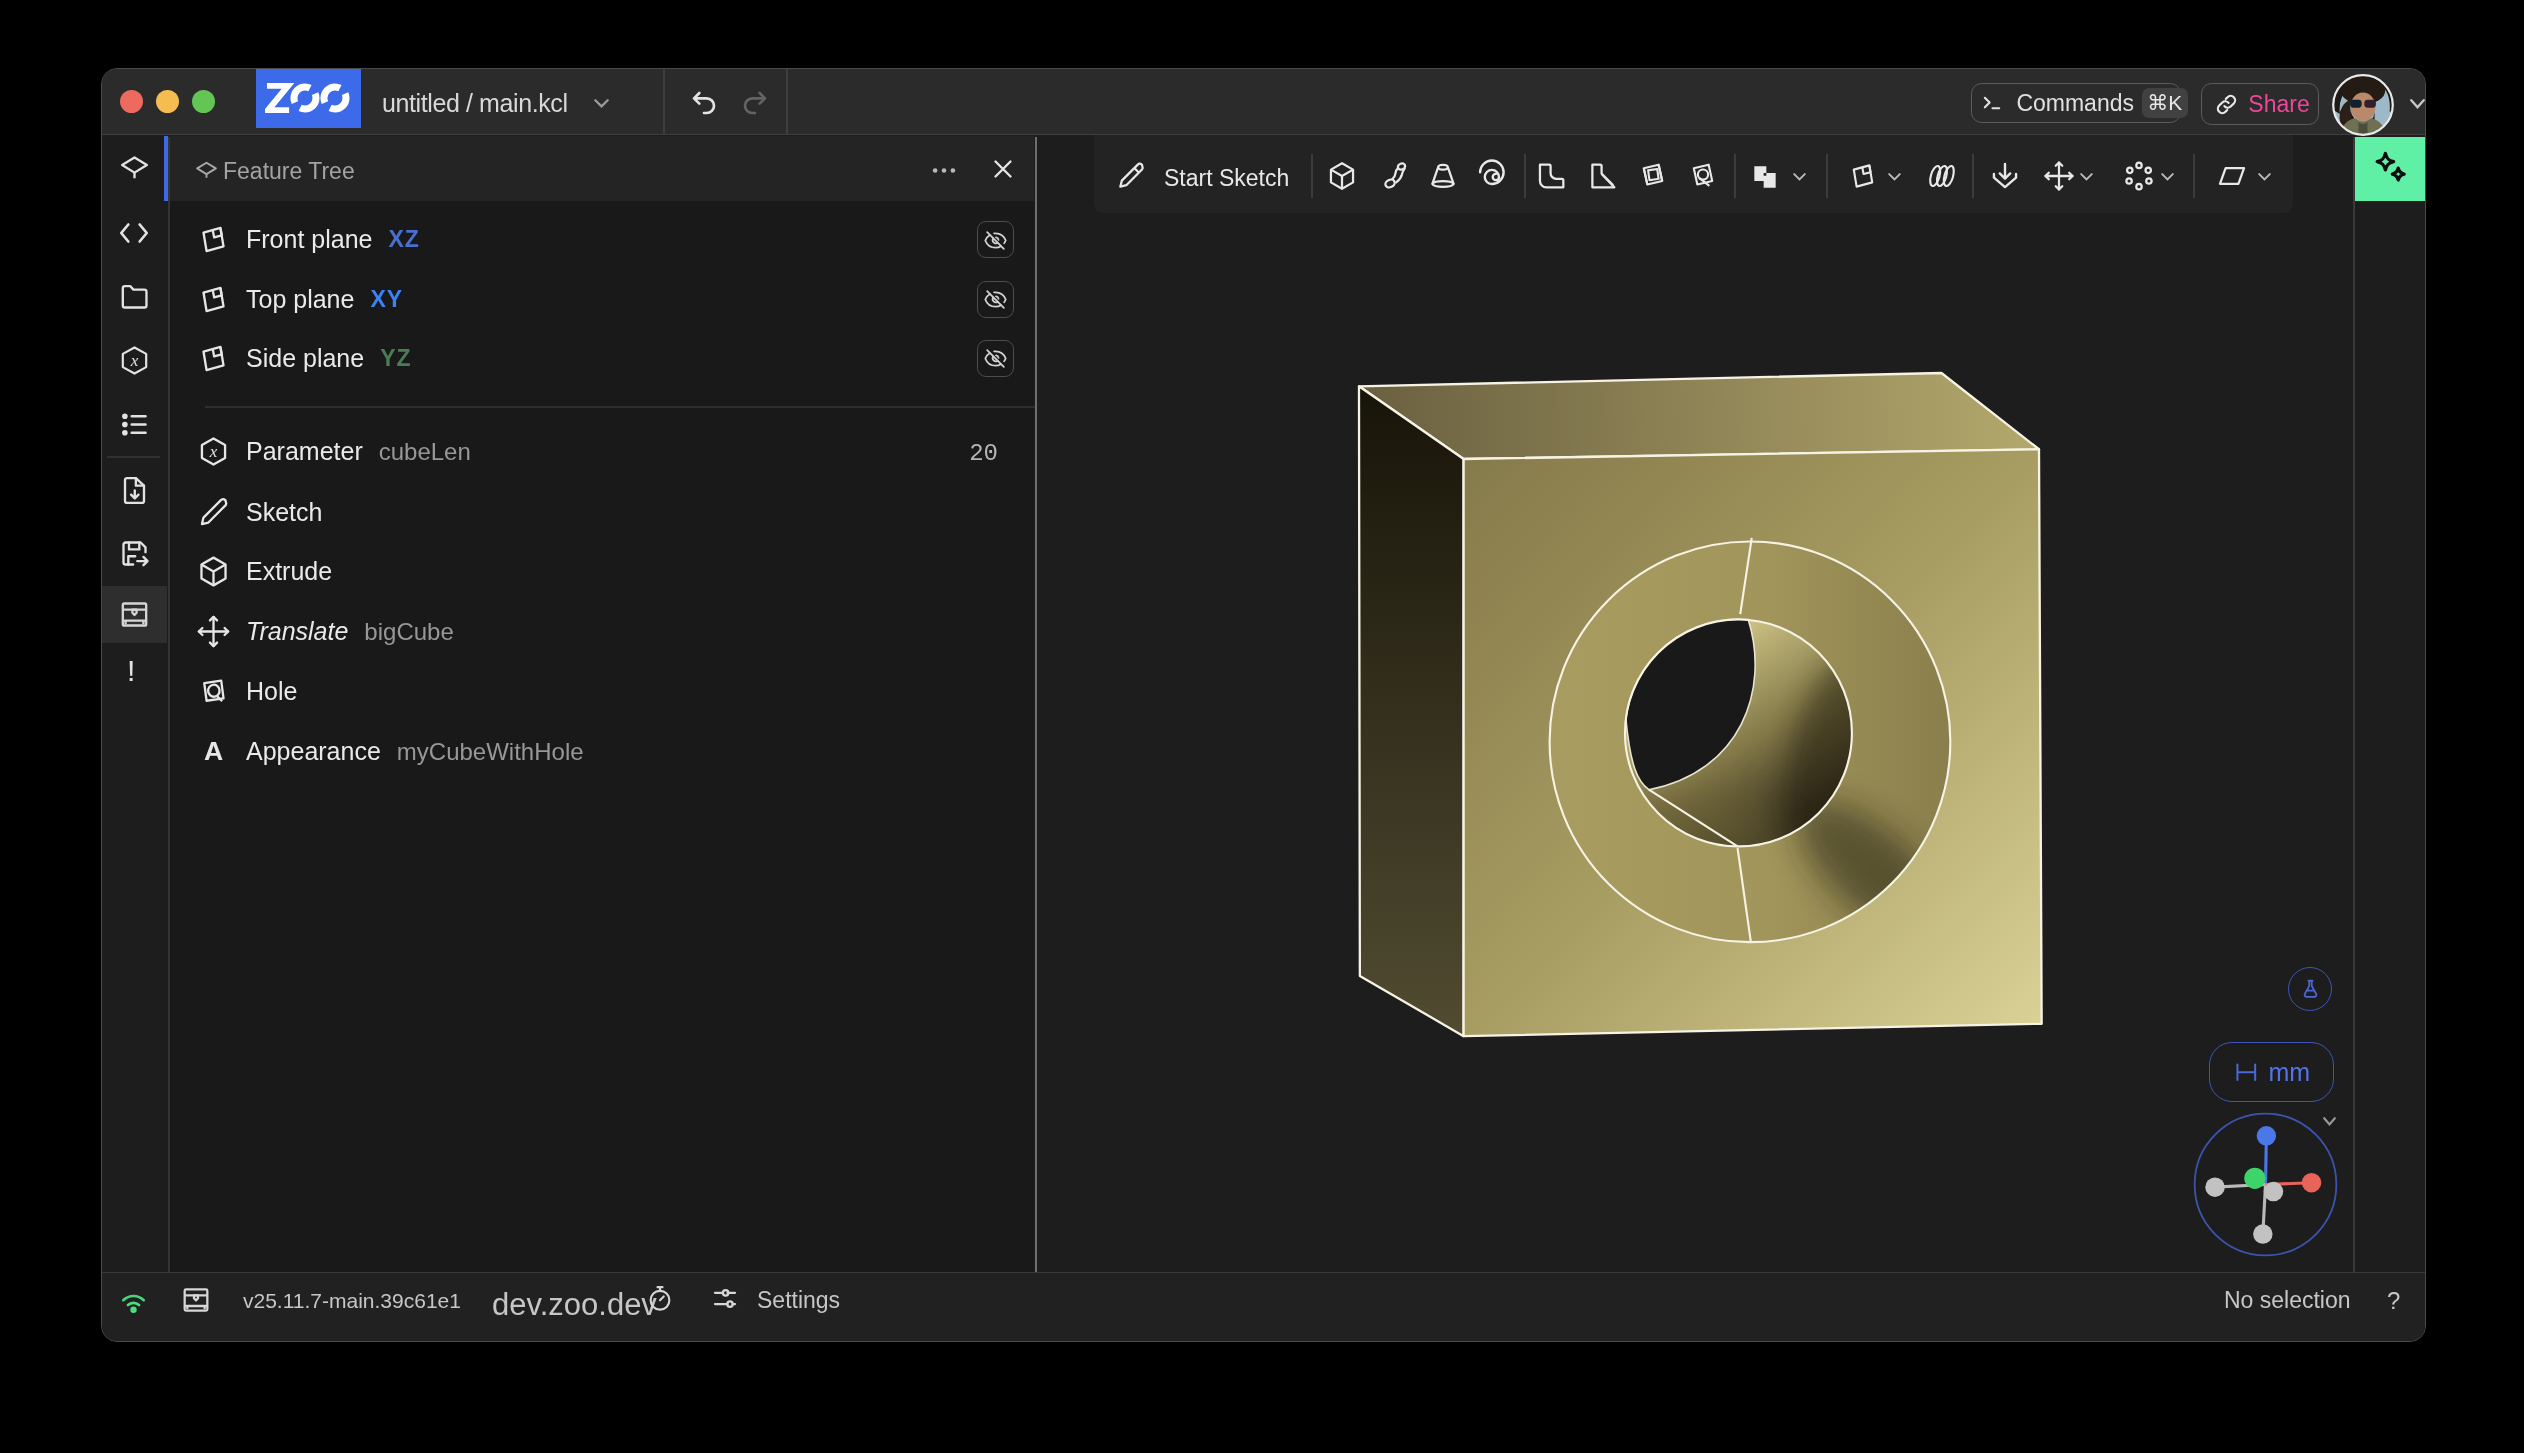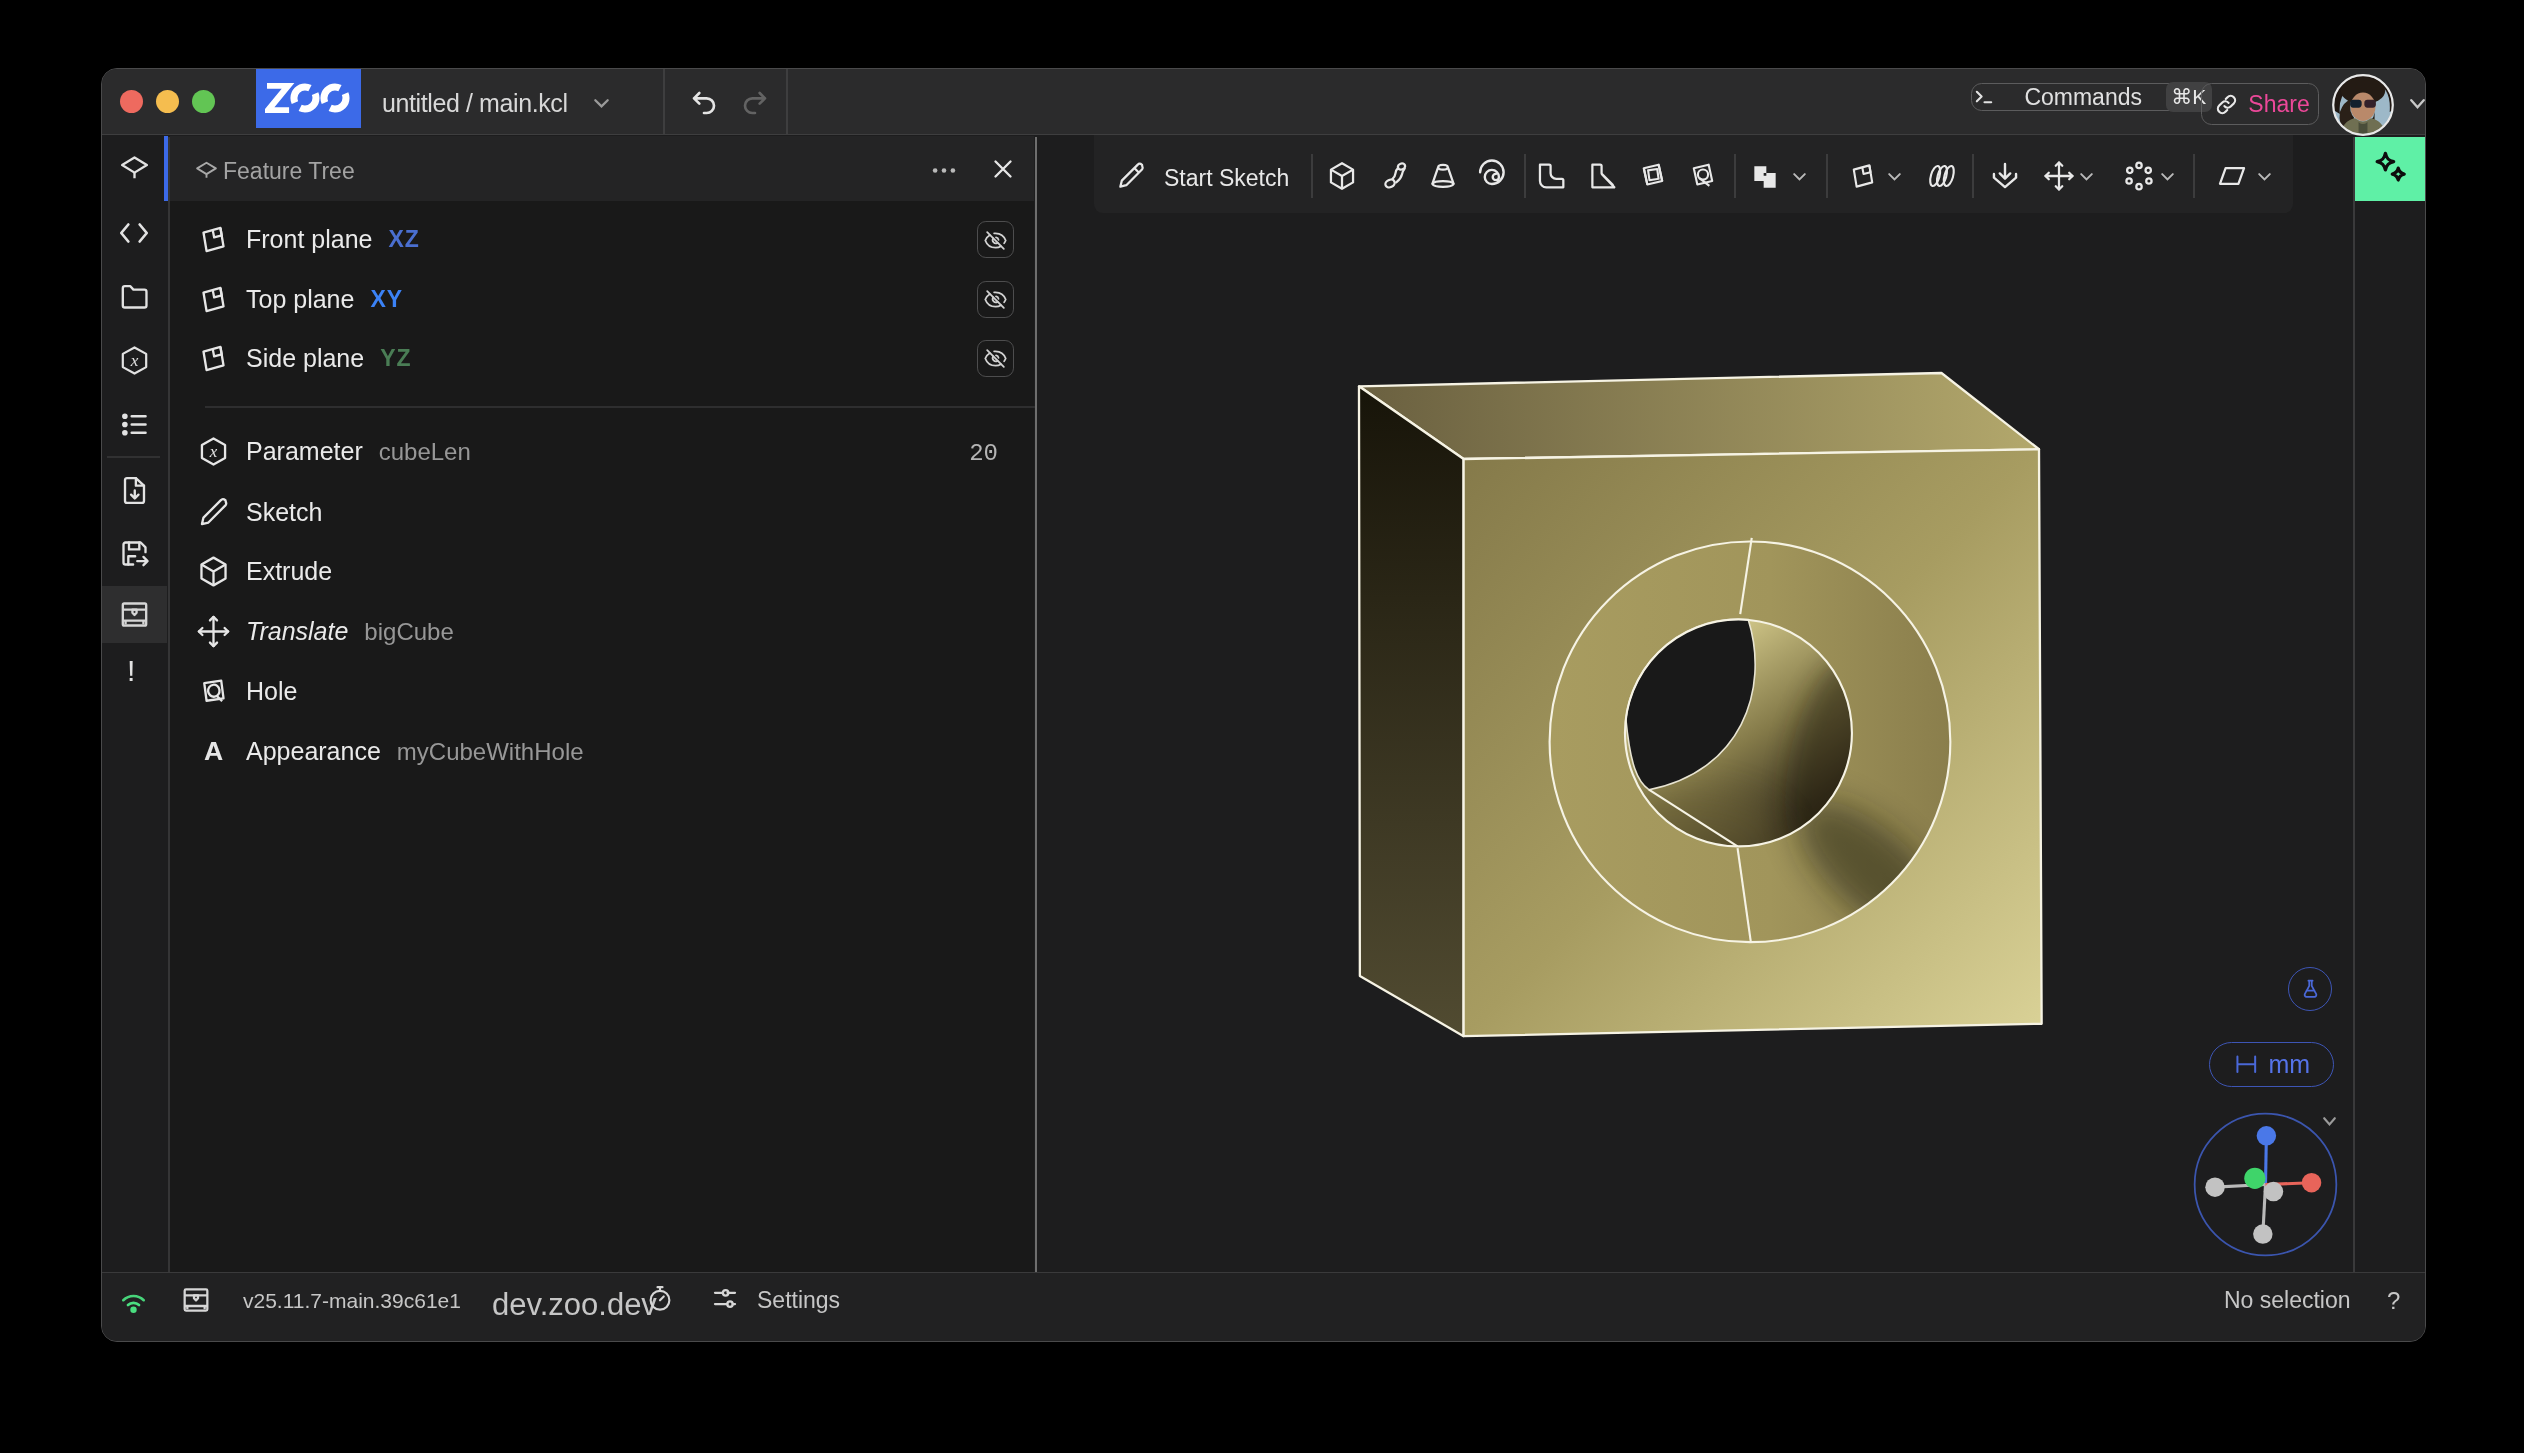--- a/index.html
+++ b/index.html
@@ -41,21 +41,21 @@
 
   <svg class="abs" style="left:586px;top:17.7px" width="32" height="32" viewBox="0 0 24 24">
       <path d="M8.5 4.5 L4.5 8.5 L8.5 12.5 M4.5 8.5 H14 a5.5 5.5 0 0 1 0 11 h-2" stroke="#e4e4e4" stroke-width="2" fill="none" stroke-linecap="round" stroke-linejoin="round"></path>
     </svg>
   <svg class="abs" style="left:637px;top:17.7px" width="32" height="32" viewBox="0 0 24 24">
       <g transform="scale(-1,1) translate(-24,0)">
         <path d="M8.5 4.5 L4.5 8.5 L8.5 12.5 M4.5 8.5 H14 a5.5 5.5 0 0 1 0 11 h-2" stroke="#636363" stroke-width="2" fill="none" stroke-linecap="round" stroke-linejoin="round"></path>
       </g>
     </svg>
 
-  <div class="abs row" style="left:1869px;top:14px;width:210px;height:28px;border:1.8px solid #5c5c5d;border-radius:10.6px;padding-left:1px;gap:16px;">
+  <div class="abs row" style="left:1869px;top:14px;width:210px;height:40px;border:1.8px solid #5c5c5d;border-radius:10.6px;padding-left:9px;">
     <svg style="flex-shrink:0" width="23" height="23" viewBox="0 0 24 24">
         <path d="M4 6 L9 11 L4 16 M12 17 H19" stroke="#e2e2e2" stroke-width="2.2" fill="none" stroke-linecap="round" stroke-linejoin="round"></path>
       </svg>
     <span style="font-size:23px;color:#e0e0e0;margin-left:12.4px;white-space:nowrap;">Commands</span>
     <span class="row" style="margin-left:8px;background:#414142;border-radius:7px;height:30px;padding:0 5.3px;font-size:21px;color:#e8e8e8;white-space:nowrap;flex-shrink:0;">⌘K</span>
   </div>
 
   <div class="abs row" style="left:2099px;top:14px;width:118px;height:42px;border:1.8px solid #5c5c5d;border-radius:10.6px;padding-left:11.5px;">
     <svg width="25" height="25" viewBox="0 0 24 24">
         <path d="M10 13.5 a4 4 0 0 0 6 .5 l3 -3 a4.2 4.2 0 0 0 -6 -6 l-1.7 1.7 M14 10.5 a4 4 0 0 0 -6 -.5 l-3 3 a4.2 4.2 0 0 0 6 6 l1.7 -1.7" stroke="#e8e8e8" stroke-width="2.1" fill="none" stroke-linecap="round"></path>
@@ -456,21 +456,21 @@
       <path d="M1975 606 L1962 692"></path>
       <path d="M1959 956 L1974 1062"></path>
       <path d="M1859 890 L1959 954"></path>
     </g>
   </svg>
 
   <div class="abs" style="left:2186px;top:898px;width:44px;height:44px;border:1.8px solid #3d55b5;border-radius:50%;"></div>
   <svg class="abs" style="left:2196px;top:908px" width="25" height="25" viewBox="0 0 24 24">
       <path d="M10 3.5 h4 M10.8 3.5 v5 L6.5 16.5 a1.8 1.8 0 0 0 1.7 2.5 h7.6 a1.8 1.8 0 0 0 1.7-2.5 L13.2 8.5 v-5 M8.2 13 h7.6" stroke="#4a68d8" stroke-width="1.7" fill="none" stroke-linecap="round" stroke-linejoin="round"></path>
     </svg>
-  <div class="abs row" style="left:2107px;top:973px;width:125px;height:45px;border:1.8px solid #3d55b5;border-radius:23px;justify-content:center;">
+  <div class="abs row" style="left:2107px;top:973px;width:125px;height:60px;border:1.8px solid #3d55b5;border-radius:23px;justify-content:center;">
     <svg width="26.6" height="26.6" viewBox="0 0 24 24">
         <path d="M4 5 v14 M20 5 v14 M4 12 h16" stroke="#4a68d8" stroke-width="1.8" fill="none" stroke-linecap="round"></path>
       </svg>
     <span style="font-size:25px;color:#5573e8;margin-left:8.9px;">mm</span>
   </div>
   <svg class="abs" style="left:2215px;top:1043px" width="25" height="19.5" viewBox="0 0 28 22">
       <path d="M8 7 L14 14 L20 7" stroke="#9a9a9a" stroke-width="2.4" fill="none" stroke-linecap="round"></path>
     </svg>
   <svg class="abs" style="left:2090px;top:1042px" width="147" height="147" viewBox="0 0 166 166">
     <circle cx="83" cy="83" r="80" fill="none" stroke="#3b55ae" stroke-width="2"></circle>

